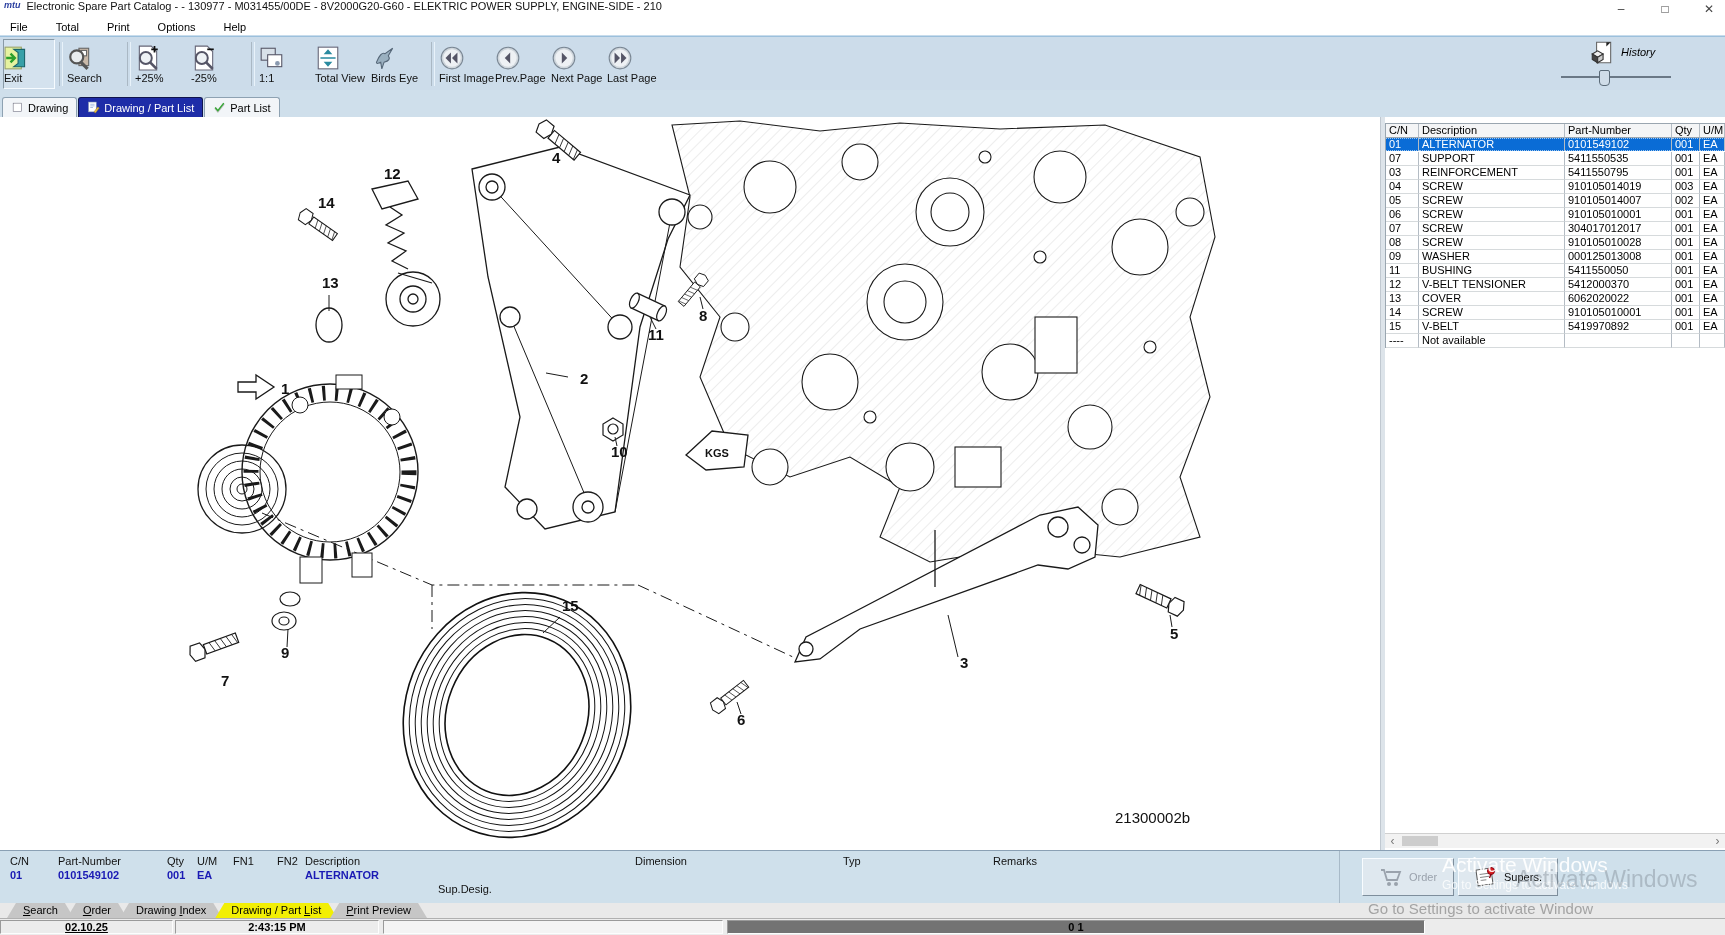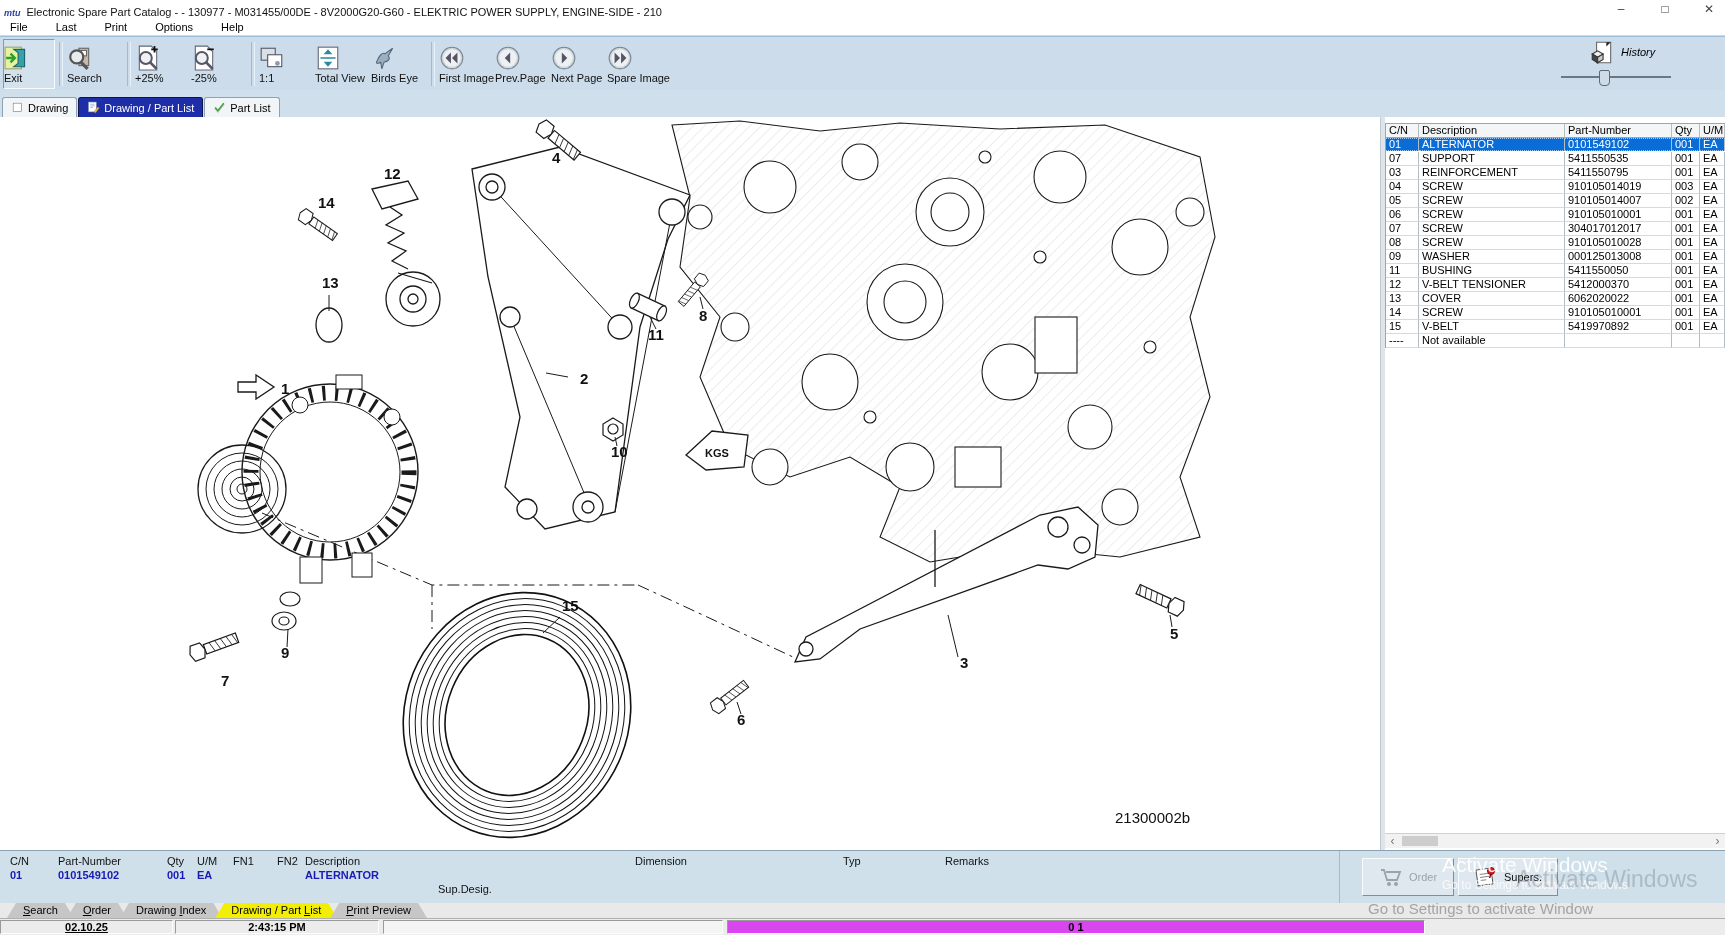--- a/index.html
+++ b/index.html
@@ -1,19 +1,19 @@
 <!DOCTYPE html>
 <html><head>
 <meta charset="utf-8">
 <style>
   html,body{margin:0;padding:0;background:#444;}
   #app{position:relative;width:1725px;height:935px;background:#fff;overflow:hidden;
        font-family:"Liberation Sans","DejaVu Sans",sans-serif;font-size:11px;color:#000;}
   
-  #titlebar{position:absolute;left:0;top:0;width:1725px;height:18px;background:#fff;display:flex;align-items:flex-end;}
+  #titlebar{position:absolute;left:0;top:0;width:1725px;height:18px;background:#fff;display:flex;align-items:flex-start;}
   #logo{font-weight:bold;font-style:italic;font-size:9px;color:#2a3fa0;margin:0 6px 0 4px;}
   #title{font-size:11px;color:#111;}
   #wincontrols{position:absolute;right:8px;top:0;height:18px;display:flex;gap:28px;align-items:center;color:#444;font-size:12px;}
   #wincontrols span{cursor:default;width:16px;text-align:center;}
   
   #menubar{position:absolute;left:0;top:18px;width:1725px;height:17px;background:#fff;display:flex;align-items:center;border-bottom:1px solid #c8dcec;gap:8px;}
   .menu-item{padding:0 10px;}
   
   #toolbar{position:absolute;left:0;top:36px;width:1725px;height:54px;background:#ccdcea;border-top:1px solid #9cc0dc;border-bottom:1px solid #b6cad8;display:flex;align-items:center;}
   .tbtn{width:56px;height:50px;display:flex;flex-direction:column;align-items:flex-start;justify-content:center;gap:1px;}
@@ -69,40 +69,40 @@
   
   #bottomtabs{position:absolute;left:0;top:903px;width:1725px;height:16px;background:#e9e9e9;border-bottom:1px solid #b0b0b0;display:flex;align-items:flex-start;padding-left:14px;box-sizing:border-box;}
   .btab{height:15px;line-height:15px;padding:0 16px;background:#c6c6c6;color:#000;clip-path:polygon(9px 0,calc(100% - 9px) 0,100% 100%,0 100%);margin-left:-7px;font-size:11px;}
   .btab.active{background:#f2ef04;font-weight:normal;}
   
   #statusbar{position:absolute;left:0;top:919px;width:1725px;height:16px;background:#ececec;display:flex;}
   .sseg{height:14px;margin-top:1px;border:1px solid;border-color:#9a9a9a #fdfdfd #fdfdfd #9a9a9a;box-sizing:border-box;font-weight:bold;text-align:center;line-height:12px;}
   #seg-date{width:173px;text-decoration:underline;}
   #seg-time{width:204px;margin-left:2px;}
   #seg-blank{width:340px;margin-left:4px;background:#f4f4f4;}
-  #seg-page{width:698px;margin-left:4px;background:#d946ef;}
+  #seg-page{width:698px;margin-left:4px;background:#737373;}
 </style>
 </head>
 <body>
 
 <div id="app">
 
   <div id="titlebar">
     <span id="logo">mtu</span>
     <span id="title">Electronic Spare Part Catalog -  - 130977 - M031455/00DE - 8V2000G20-G60 - ELEKTRIC POWER SUPPLY, ENGINE-SIDE - 210</span>
     <div id="wincontrols">
       <span>–</span>
       <span>□</span>
       <span>✕</span>
     </div>
   </div>
 
   <div id="menubar">
       <span class="menu-item">File</span>
-      <span class="menu-item">Last</span>
+      <span class="menu-item">Total</span>
       <span class="menu-item">Print</span>
       <span class="menu-item">Options</span>
       <span class="menu-item">Help</span>
     </div>
 
   <div id="toolbar">
       <div class="tbtn pressed">
         <span class="ticon">
           <svg viewBox="0 0 24 24" xmlns="http://www.w3.org/2000/svg">
             <rect x="1" y="2" width="15" height="20" fill="#e6f2a0" stroke="#9aa26a"></rect>
@@ -210,21 +210,21 @@
       </div>
       <div class="tbtn">
         <span class="ticon">
           <svg viewBox="0 0 24 24" xmlns="http://www.w3.org/2000/svg">
             <circle cx="12" cy="12" r="10" fill="#cfd6dc" stroke="#7a8794"></circle>
             <circle cx="12" cy="12" r="8" fill="#eef1f4"></circle>
             <path d="M7 7l5 5-5 5z" fill="#556"></path>
             <path d="M13 7l5 5-5 5z" fill="#556"></path>
           </svg>
         </span>
-        <span class="tlabel">Spare Image</span>
+        <span class="tlabel">Last Page</span>
       </div>
     </div>
   <div id="historybox">
     <span id="historyicon" class="ticon">
         <svg viewBox="0 0 24 24" xmlns="http://www.w3.org/2000/svg">
           <path d="M7 2h13v19H7z" fill="#fff" stroke="#666"></path>
           <path d="M20 2l-4 4V2z" fill="#222"></path>
           <path d="M3 13l5-3 5 3-5 3z" fill="#eee" stroke="#333"></path>
           <path d="M3 13v5l5 3v-5z" fill="#444" stroke="#333"></path>
           <path d="M13 13v5l-5 3v-5z" fill="#ccc" stroke="#333"></path>
@@ -578,21 +578,21 @@
         <span class="dvalue" style="left: 167px;">001</span>
         <span class="dlabel" style="left: 197px;">U/M</span>
         <span class="dvalue" style="left: 197px;">EA</span>
         <span class="dlabel" style="left: 233px;">FN1</span>
         <span class="dlabel" style="left: 277px;">FN2</span>
         <span class="dlabel" style="left: 305px;">Description</span>
         <span class="dvalue" style="left: 305px;">ALTERNATOR</span>
         <span class="dlabel" style="left: 438px; margin-top: 28px;">Sup.Desig.</span>
         <span class="dlabel" style="left: 635px;">Dimension</span>
         <span class="dlabel" style="left: 843px;">Typ</span>
-        <span class="dlabel" style="left: 945px;">Remarks</span>
+        <span class="dlabel" style="left: 993px;">Remarks</span>
       </div>
     <div id="dlbuttons">
       <div id="orderbtn" class="dbtn">
         <span class="ticon">
             <svg viewBox="0 0 24 24" xmlns="http://www.w3.org/2000/svg">
               <path d="M2 5h3l3 10h10l3-8H7" fill="none" stroke="#9aa2ac" stroke-width="1.8"></path>
               <circle cx="10" cy="19" r="2" fill="#9aa2ac"></circle>
               <circle cx="17" cy="19" r="2" fill="#9aa2ac"></circle>
             </svg>
           </span>

